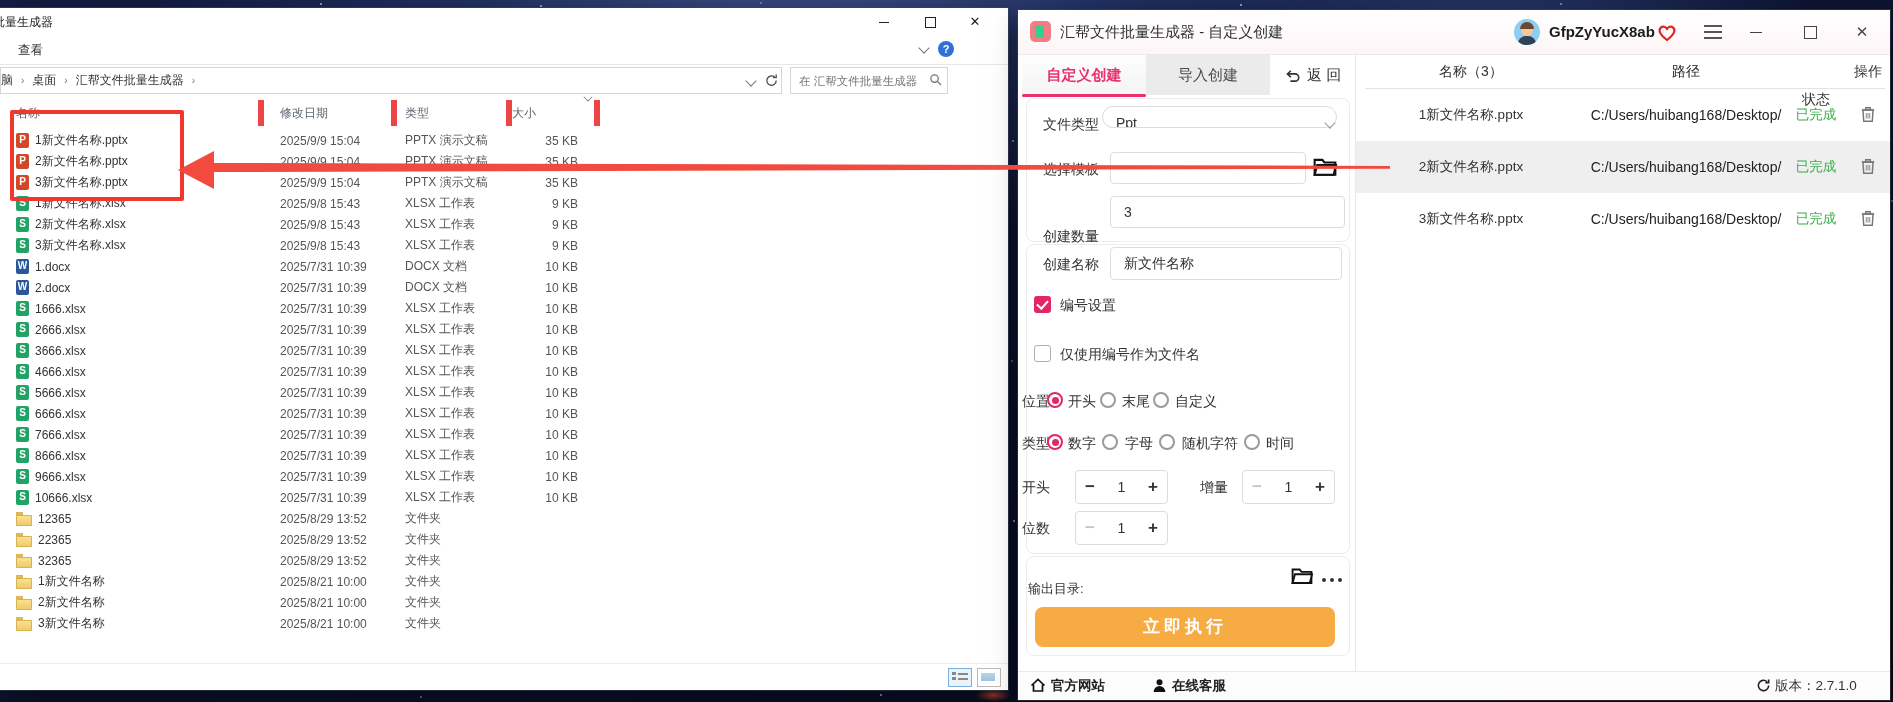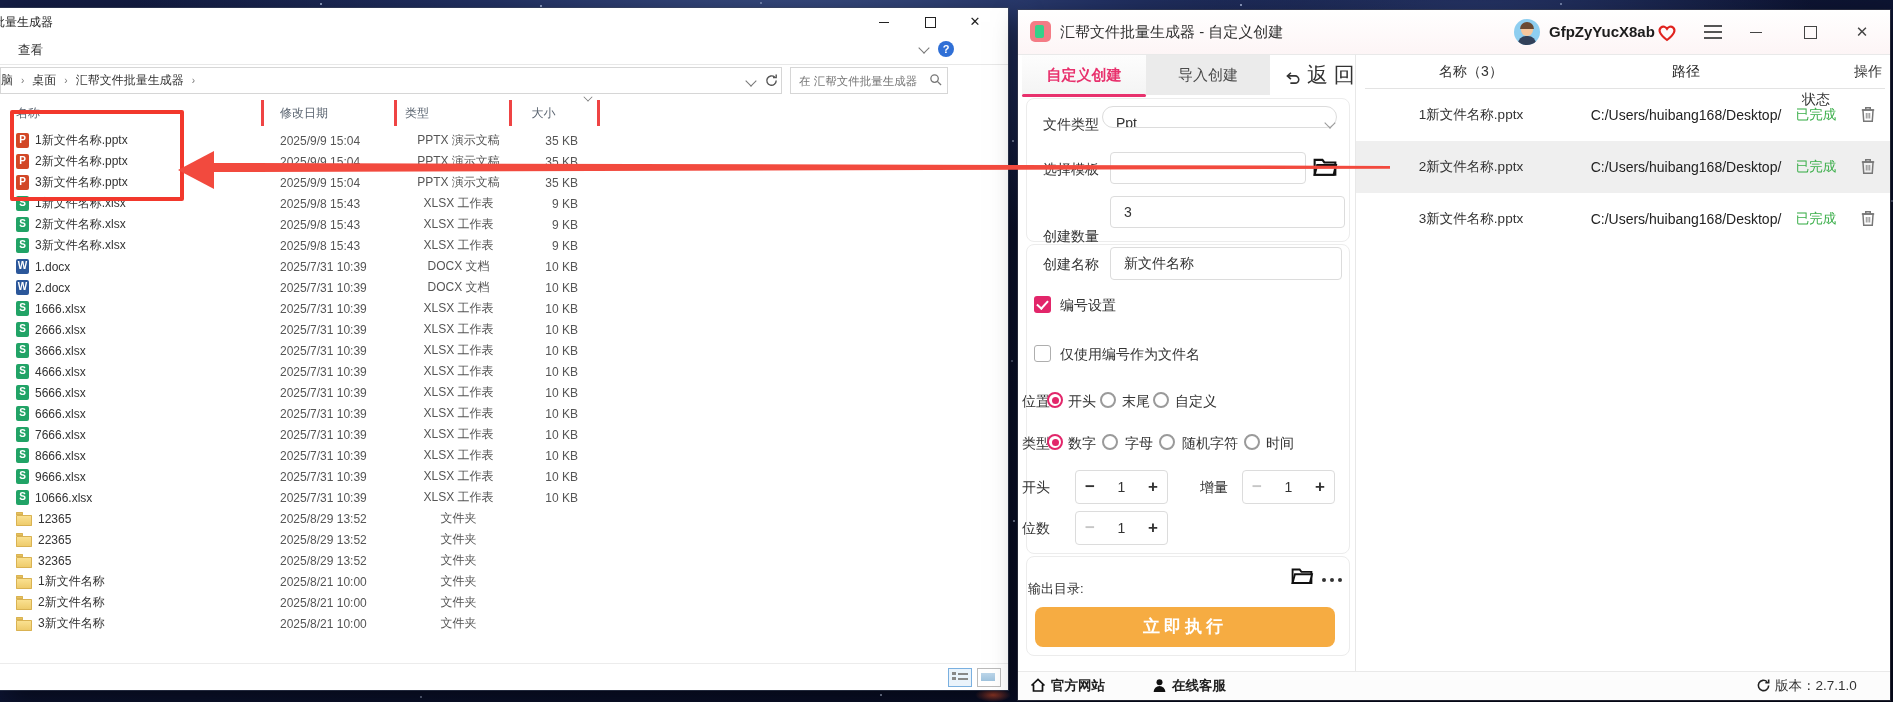--- a/index.html
+++ b/index.html
@@ -36,35 +36,35 @@
   .crumb{display:inline-block;padding:0 2px;}
   .crumb-sep{display:inline-block;padding:0 6px;color:#777;font-size:10px;}
   #addr-dd{position:absolute;left:746px;top:9px;} 
   #addr-refresh{position:absolute;left:763px;top:5px;width:15px;height:15px;}
   #ex-search{position:absolute;left:790px;top:2px;width:156px;height:25px;border:1px solid #d6d6d6;background:#fff;}
   #ex-search input{position:absolute;left:6px;top:1px;width:118px;height:21px;border:0;outline:0;font-size:11.5px;color:#555;
     font-family:"Liberation Sans","DejaVu Sans",sans-serif;}
   #ex-search svg{position:absolute;right:5px;top:5px;}
   
   #ex-headers{position:absolute;left:0;top:92px;width:1008px;height:26px;font-size:12px;color:#5a6470;display:flex;}
-  #ex-headers .hc{line-height:26px;border-right:3px solid #ef4444;box-sizing:border-box;}
+  #ex-headers .hc{line-height:26px;border-right:6px solid #ef4444;box-sizing:border-box;}
   .col-name{flex:0 0 264px;padding-left:16px;}
   .col-date{flex:0 0 133px;padding-left:16px;}
   .col-type{flex:0 0 115px;padding-left:8px;}
-  .col-size{flex:0 0 88px;text-align:center;padding-right:22px;box-sizing:border-box;}
+  .col-size{flex:0 0 88px;text-align:left;padding-right:22px;box-sizing:border-box;}
   #sort-chev{position:absolute;left:320px;top:-7px;transform:rotate(45deg) scale(.8);}
   
   #ex-files{position:absolute;left:0;top:122px;width:1008px;}
   .frow{display:flex;height:21px;align-items:center;font-size:12px;color:#333;}
   .frow .cdate,.frow .ctype{color:#555;}
   .frow .csize{color:#555;}
   .fname{padding-left:6px;white-space:nowrap;}
   .cname{flex:0 0 264px;padding-left:16px;display:flex;align-items:center;box-sizing:border-box;}
   .cdate{flex:0 0 133px;padding-left:16px;box-sizing:border-box;}
-  .ctype{flex:0 0 115px;padding-left:8px;box-sizing:border-box;text-align:center;}
+  .ctype{flex:0 0 115px;padding-left:8px;box-sizing:border-box;}
   .csize{flex:0 0 88px;text-align:right;padding-right:22px;box-sizing:border-box;}
   .fi{width:13px;height:15px;border-radius:2px;position:relative;flex:0 0 13px;}
   .fi.pptx{background:#d24726;} .fi.xlsx{background:#21a366;} .fi.docx{background:#2b579a;}
   .fi.pptx::after,.fi.xlsx::after,.fi.docx::after{position:absolute;left:0;right:0;top:1px;text-align:center;
     color:#fff;font-size:10px;font-weight:bold;}
   .fi.pptx::after{content:"P";} .fi.xlsx::after{content:"S";} .fi.docx::after{content:"W";}
   .fi.folder{height:11px;margin-top:3px;width:16px;flex-basis:16px;border-radius:1px;
     background:linear-gradient(#fbe395,#edc967);box-shadow:inset 0 0 0 1px #d9b252;}
   .fi.folder::before{content:"";position:absolute;left:0;top:-3px;width:7px;height:3px;background:#e6c25e;
     border-radius:1px 1px 0 0;box-shadow:inset 0 0 0 1px #d9b252;}
@@ -96,21 +96,21 @@
   #app-menu i:nth-child(1){top:3px;} #app-menu i:nth-child(2){top:9px;} #app-menu i:nth-child(3){top:15px;}
   .app-ctl{position:absolute;top:0;width:40px;height:44px;text-align:center;line-height:44px;color:#444;}
   #app-min{left:718px;} #app-max{left:772px;} #app-close{left:824px;}
 
   
   #tab-custom{position:absolute;left:4px;top:45px;width:124px;height:40px;background:linear-gradient(#fdfdfd,#f4f4f4);
     text-align:center;line-height:40px;font-size:15px;font-weight:bold;color:#e8316d;}
   #tab-underline{position:absolute;left:4px;top:84px;width:124px;height:3px;background:#e8316d;border-radius:2px;}
   #tab-import{position:absolute;left:128px;top:45px;width:124px;height:40px;background:#ebebeb;
     text-align:center;line-height:40px;font-size:15px;color:#4a4a4a;}
-  #btn-back{position:absolute;left:266px;top:45px;height:40px;line-height:40px;font-size:21px;color:#333;}
+  #btn-back{position:absolute;left:266px;top:45px;height:40px;line-height:40px;font-size:15px;color:#333;}
   #btn-back svg{vertical-align:-3px;margin-right:6px;}
 
   
   #form-divider{position:absolute;left:337px;top:44px;width:1px;height:618px;background:#e8e8e8;}
   .card{position:absolute;left:8px;width:322px;border:1px solid #ececec;border-radius:8px;}
   #cardA{top:88px;height:142px;} #cardB{top:234px;height:308px;} #cardC{top:546px;height:98px;}
   .flabel{position:absolute;font-size:14px;color:#333;}
   .fbox{position:absolute;background:#fff;border:1px solid #dcdcdc;border-radius:4px;box-sizing:border-box;
     font-size:14px;color:#333;line-height:32px;padding-left:13px;white-space:nowrap;overflow:hidden;}
   #ft-label{left:25px;top:106px;} #ft-box{left:84px;top:96px;width:235px;height:22px;line-height:32px;border-radius:13px;}

